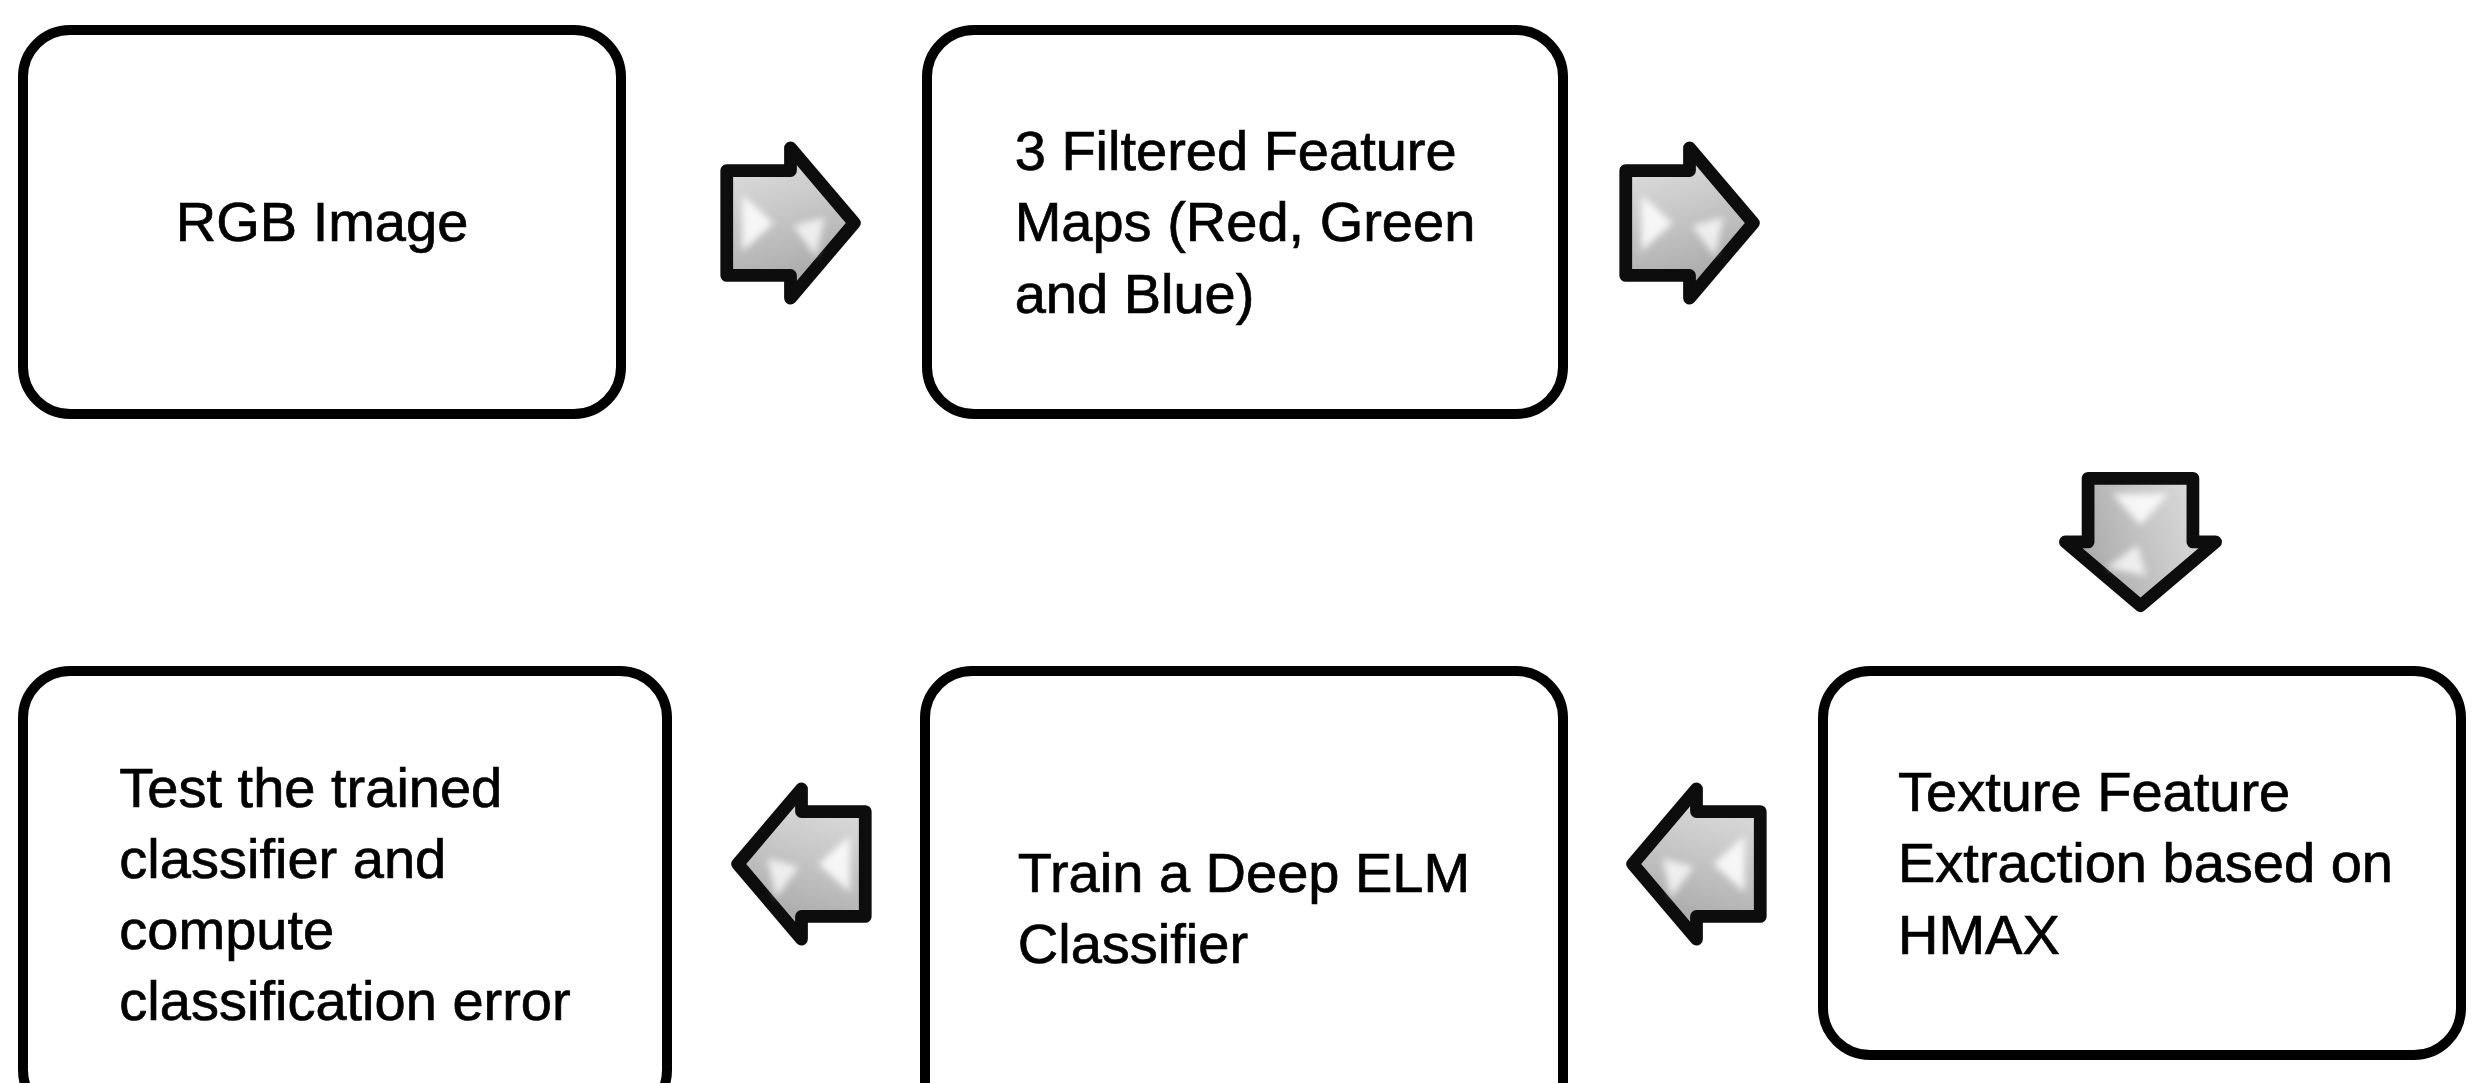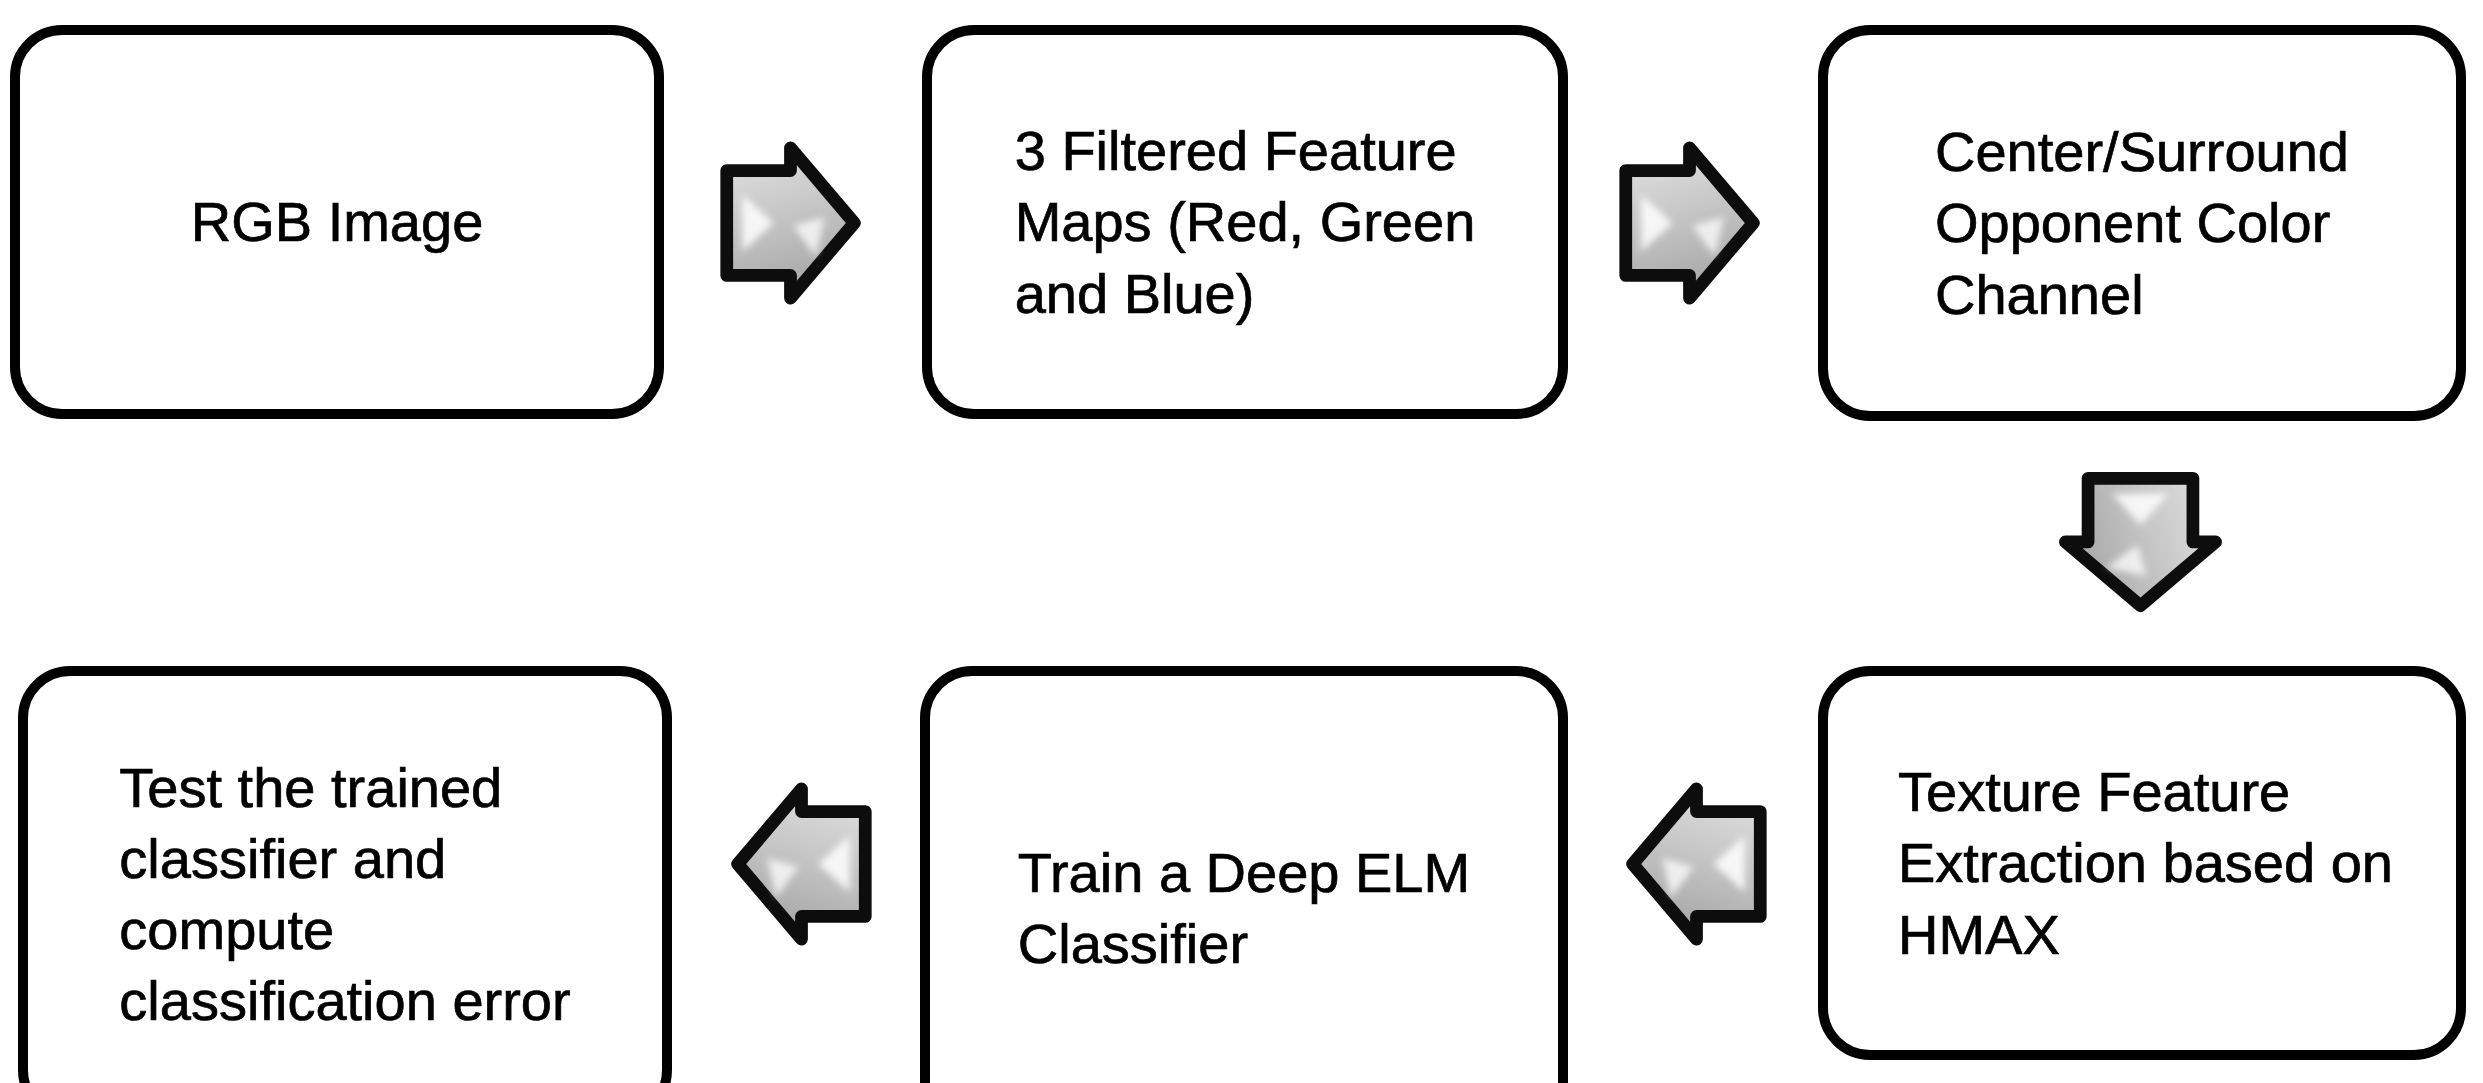--- a/index.html
+++ b/index.html
@@ -28,21 +28,21 @@
     padding: 10px 24px;
   }
   .flow-node .label {
     white-space: pre-line;
     font-size: 56px;
     line-height: 1.27;
     color: #000000;
     -webkit-text-stroke: 0.7px #000000;
   }
   
-  .n-rgb       { left: 10px;   top: 25px;  width: 654px; height: 394px; }
+  .n-rgb       { left: 18px;   top: 25px;  width: 608px; height: 394px; }
   .n-filtered  { left: 922px;  top: 25px;  width: 646px; height: 394px; }
   .n-center    { left: 1818px; top: 25px;  width: 648px; height: 396px; }
   
   .n-texture   { left: 1818px; top: 666px; width: 648px; height: 394px; padding-left: 31px; }
   .n-train     { left: 920px;  top: 666px; width: 648px; height: 484px; }
   .n-test      { left: 18px;   top: 666px; width: 654px; height: 456px; }
 
   .arrow {
     position: absolute;
     width: 145px;
@@ -77,25 +77,20 @@
   <div class="flow-node n-rgb">
     <span class="label">RGB Image</span>
   </div>
 
   <div class="flow-node n-filtered">
     <span class="label">3 Filtered Feature
 Maps (Red, Green
 and Blue)</span>
   </div>
 
-  <div class="flow-node n-center">
-    <span class="label">Center/Surround
-Opponent Color
-Channel</span>
-  </div>
 
   <div class="flow-node n-texture">
     <span class="label">Texture Feature
 Extraction based on
 HMAX</span>
   </div>
 
   <div class="flow-node n-train">
     <span class="label">Train a Deep ELM
 Classifier</span>

